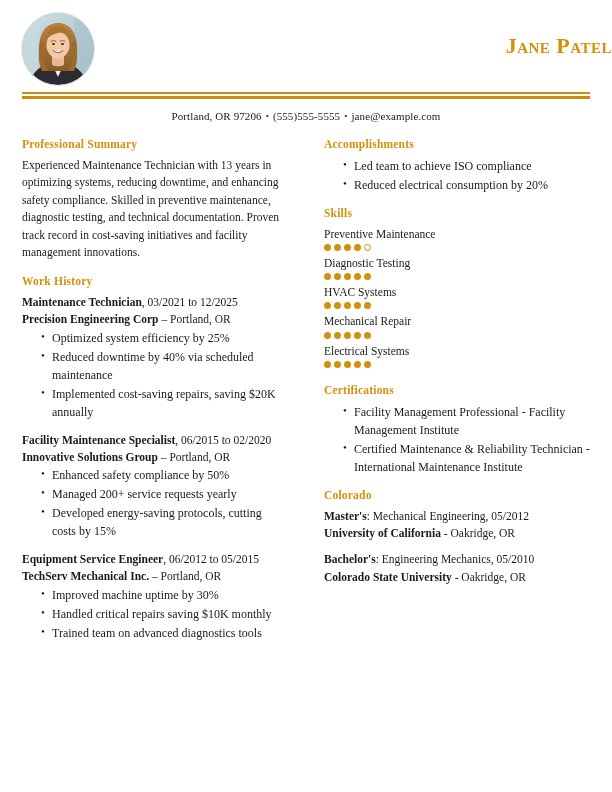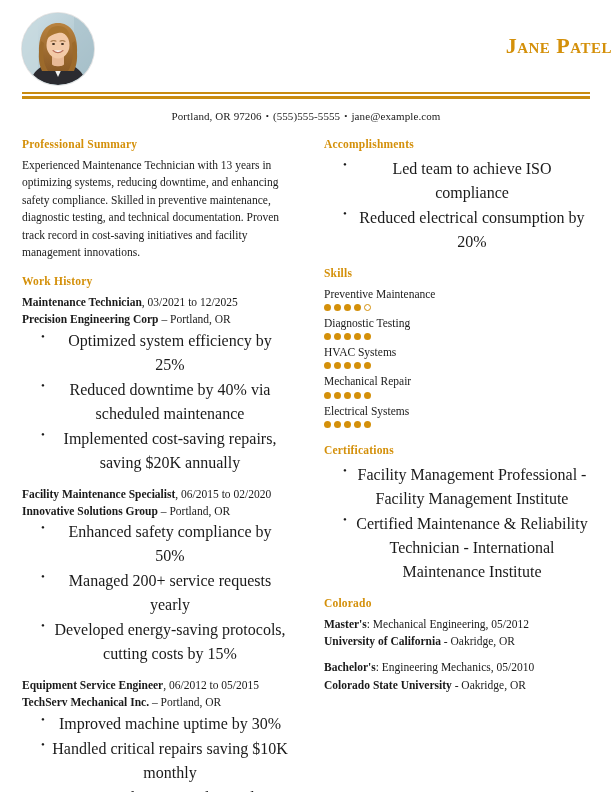--- a/index.html
+++ b/index.html
@@ -116,26 +116,25 @@
     font-size: 11.5px;
     line-height: 1.53;
   }
 
   ul.bullets {
     margin: 1px 0 0 0;
     padding-left: 19px;
     list-style: none;
   }
   ul.bullets li {
-    font-size: 16px;
+    font-size: 12px;
     line-height: 1.5;
     margin-bottom: 1px;
     position: relative;
     padding-left: 11px;
-    text-align: center;
   }
   ul.bullets li:before {
     content: "\2022";
     position: absolute;
     left: 0;
     top: -1px;
     font-size: 11px;
   }
 
   

